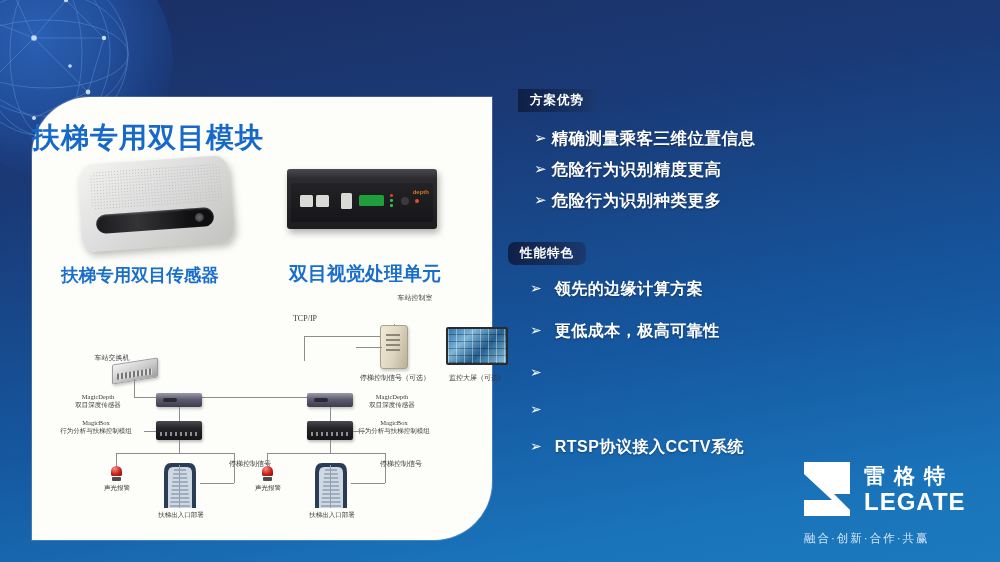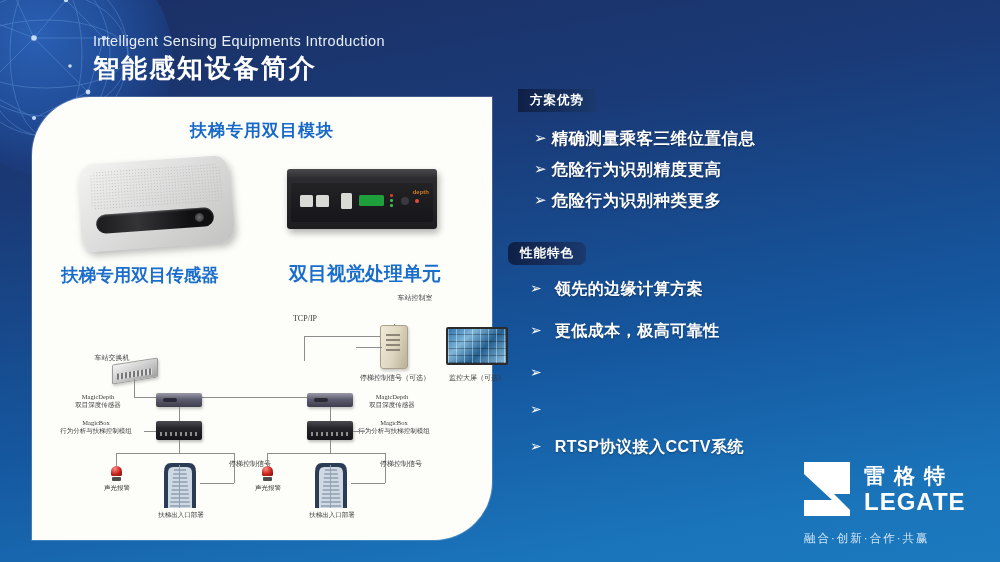--- a/index.html
+++ b/index.html
@@ -22,22 +22,22 @@
   .globe svg { position:absolute; inset:0; }
   
   .card {
     position:absolute; left:32px; top:97px; width:460px; height:443px;
     background:#fdfdfa;
     border-top-left-radius:58px;
     border-bottom-right-radius:58px;
     box-shadow:0 0 0 1px rgba(255,255,255,.18);
   }
   .card-title {
-    position:absolute; left:0; right:0; top:22px; text-align:center;
-    font-size:17px; font-weight:bold; color:#1669c9; letter-spacing:1px;
+    position:absolute; left:0; right:0; top:22px; text-align:left;
+    font-size:28px; font-weight:bold; color:#1669c9; letter-spacing:1px;
   }
   .prod { position:absolute; }
   .prod-cap {
     position:absolute; text-align:center; font-size:17.5px; font-weight:bold;
     color:#1a6ecb; white-space:nowrap;
   }
   
   .sensor { left:48px; top:62px; width:152px; height:88px; }
   .sensor .body {
     position:absolute; inset:0;
@@ -187,24 +187,20 @@
         <circle cx="44" cy="148" r="2.4"></circle>
           <circle cx="96" cy="96" r="2.8"></circle>
         <circle cx="58" cy="110" r="1.8"></circle>
           <circle cx="132" cy="124" r="1.8"></circle>
         <circle cx="112" cy="34" r="1.6"></circle>
           <circle cx="24" cy="112" r="1.6"></circle>
       </g>
     </svg>
   </div>
 
-  <div style="position:absolute;left:93px;top:33px;">
-    <div style="font-size:14.5px;color:#e8eef7;letter-spacing:.3px;">Intelligent Sensing Equipments Introduction</div>
-    <div style="font-size:26px;font-weight:bold;color:#ffffff;letter-spacing:2px;margin-top:2px;">智能感知设备简介</div>
-  </div>
 
   <div class="card">
     <div class="card-title">扶梯专用双目模块</div>
 
     <div class="prod sensor">
       <div class="body"></div>
         <div class="mesh"></div>
         <div class="lens"></div>
     </div>
     <div class="prod-cap" style="left:6px;top:166px;width:204px;">扶梯专用双目传感器</div>

